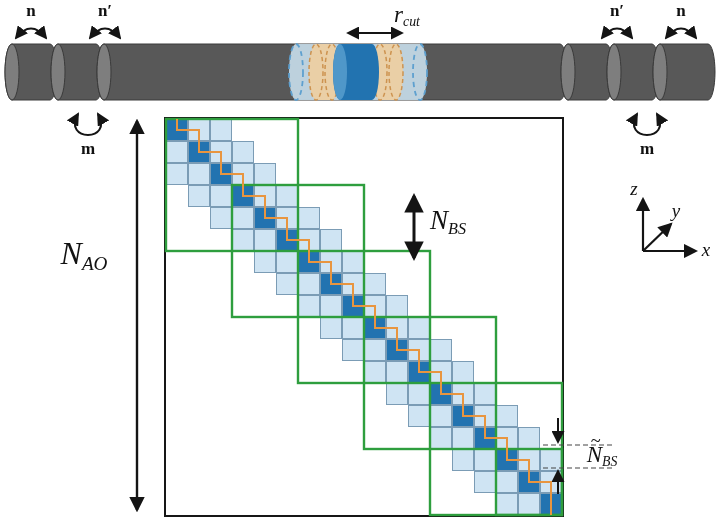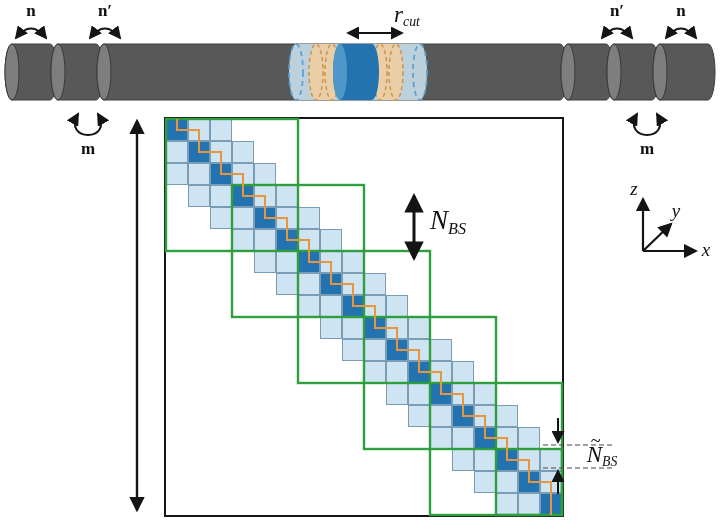--- a/index.html
+++ b/index.html
@@ -197,20 +197,23 @@
   <div class="lbl bold center" style="left:105px;top:2px;font-size:17px;">n′</div>
   <div class="lbl bold center" style="left:88px;top:140px;font-size:17px;">m</div>
   <div class="lbl bold center" style="left:617px;top:2px;font-size:17px;">n′</div>
   <div class="lbl bold center" style="left:681px;top:2px;font-size:17px;">n</div>
   <div class="lbl bold center" style="left:647px;top:140px;font-size:17px;">m</div>
 
   <div class="lbl center" style="left:375px;top:3px;font-size:23px;margin-left:32px;">
     <span class="math">r</span><span class="sub">cut</span>
   </div>
 
+  <div class="lbl center" style="left:84px;top:237px;font-size:32px;">
+    <span class="math">N</span><span class="sub">AO</span>
+  </div>
 
   <div class="lbl center" style="left:448px;top:207px;font-size:27px;">
     <span class="math">N</span><span class="sub">BS</span>
   </div>
 
   <div class="lbl center" style="left:602px;top:443px;font-size:23px;">
     <span class="nt"><span class="tilde">~</span><span>N</span></span><span class="sub">BS</span>
   </div>
 
   <div class="lbl math center" style="left:634px;top:179px;font-size:19px;">z</div>

